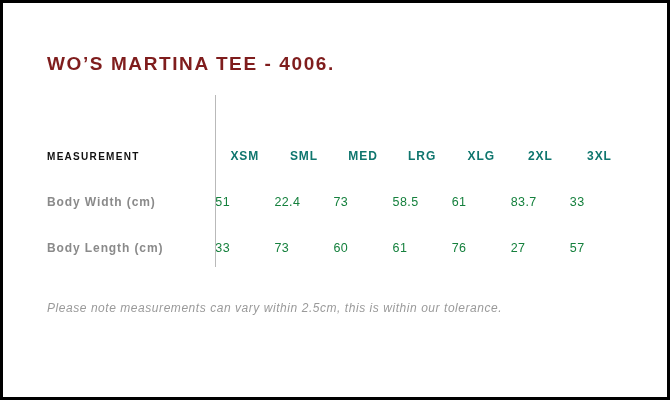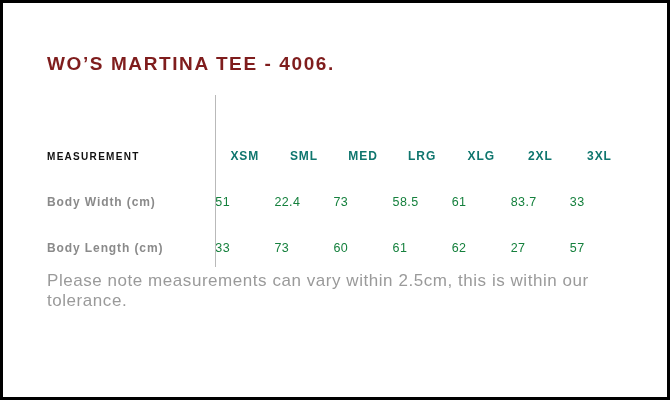--- a/index.html
+++ b/index.html
@@ -86,21 +86,23 @@
     letter-spacing: 0.9px;
     color: #8a8a8a;
   }
   td.cell {
     text-align: left;
     font-size: 12.5px;
     color: #15803d;
     letter-spacing: 0.4px;
   }
   .note {
-    font-size: 17px;
+    margin-top: 30px;
+    font-size: 12px;
+    font-style: italic;
     letter-spacing: 0.55px;
     color: #9a9a9a;
   }
 </style>
 </head>
 <body>
 
 <div class="page">
   <div class="inner">
 
@@ -132,21 +134,21 @@
             <td class="cell">61</td>
             <td class="cell">83.7</td>
             <td class="cell">33</td>
           </tr>
           <tr>
             <td class="row-label">Body Length (cm)</td>
             <td class="cell">33</td>
             <td class="cell">73</td>
             <td class="cell">60</td>
             <td class="cell">61</td>
-            <td class="cell">62</td>
+            <td class="cell">76</td>
             <td class="cell">27</td>
             <td class="cell">57</td>
           </tr>
         </tbody>
       </table>
     </div>
 
     <div class="note">Please note measurements can vary within 2.5cm, this is within our tolerance.</div>
 
   </div>

